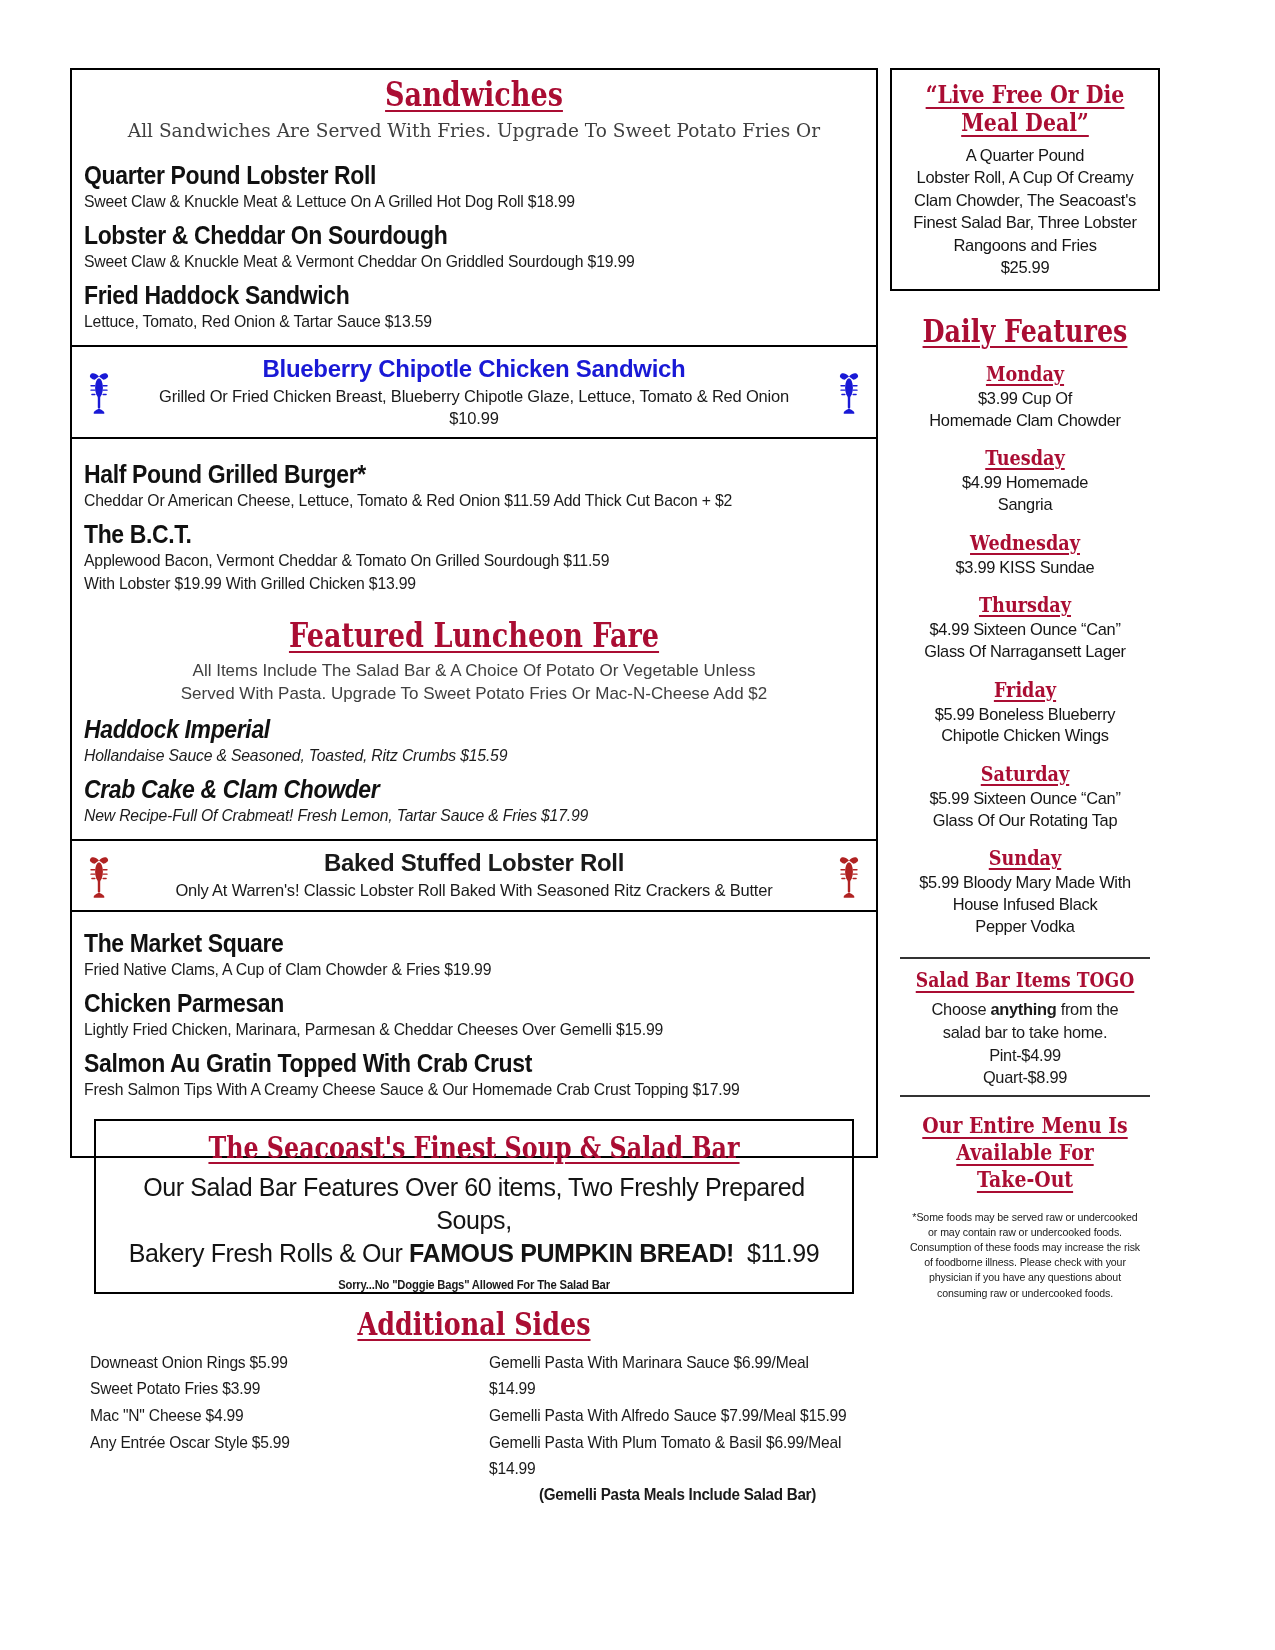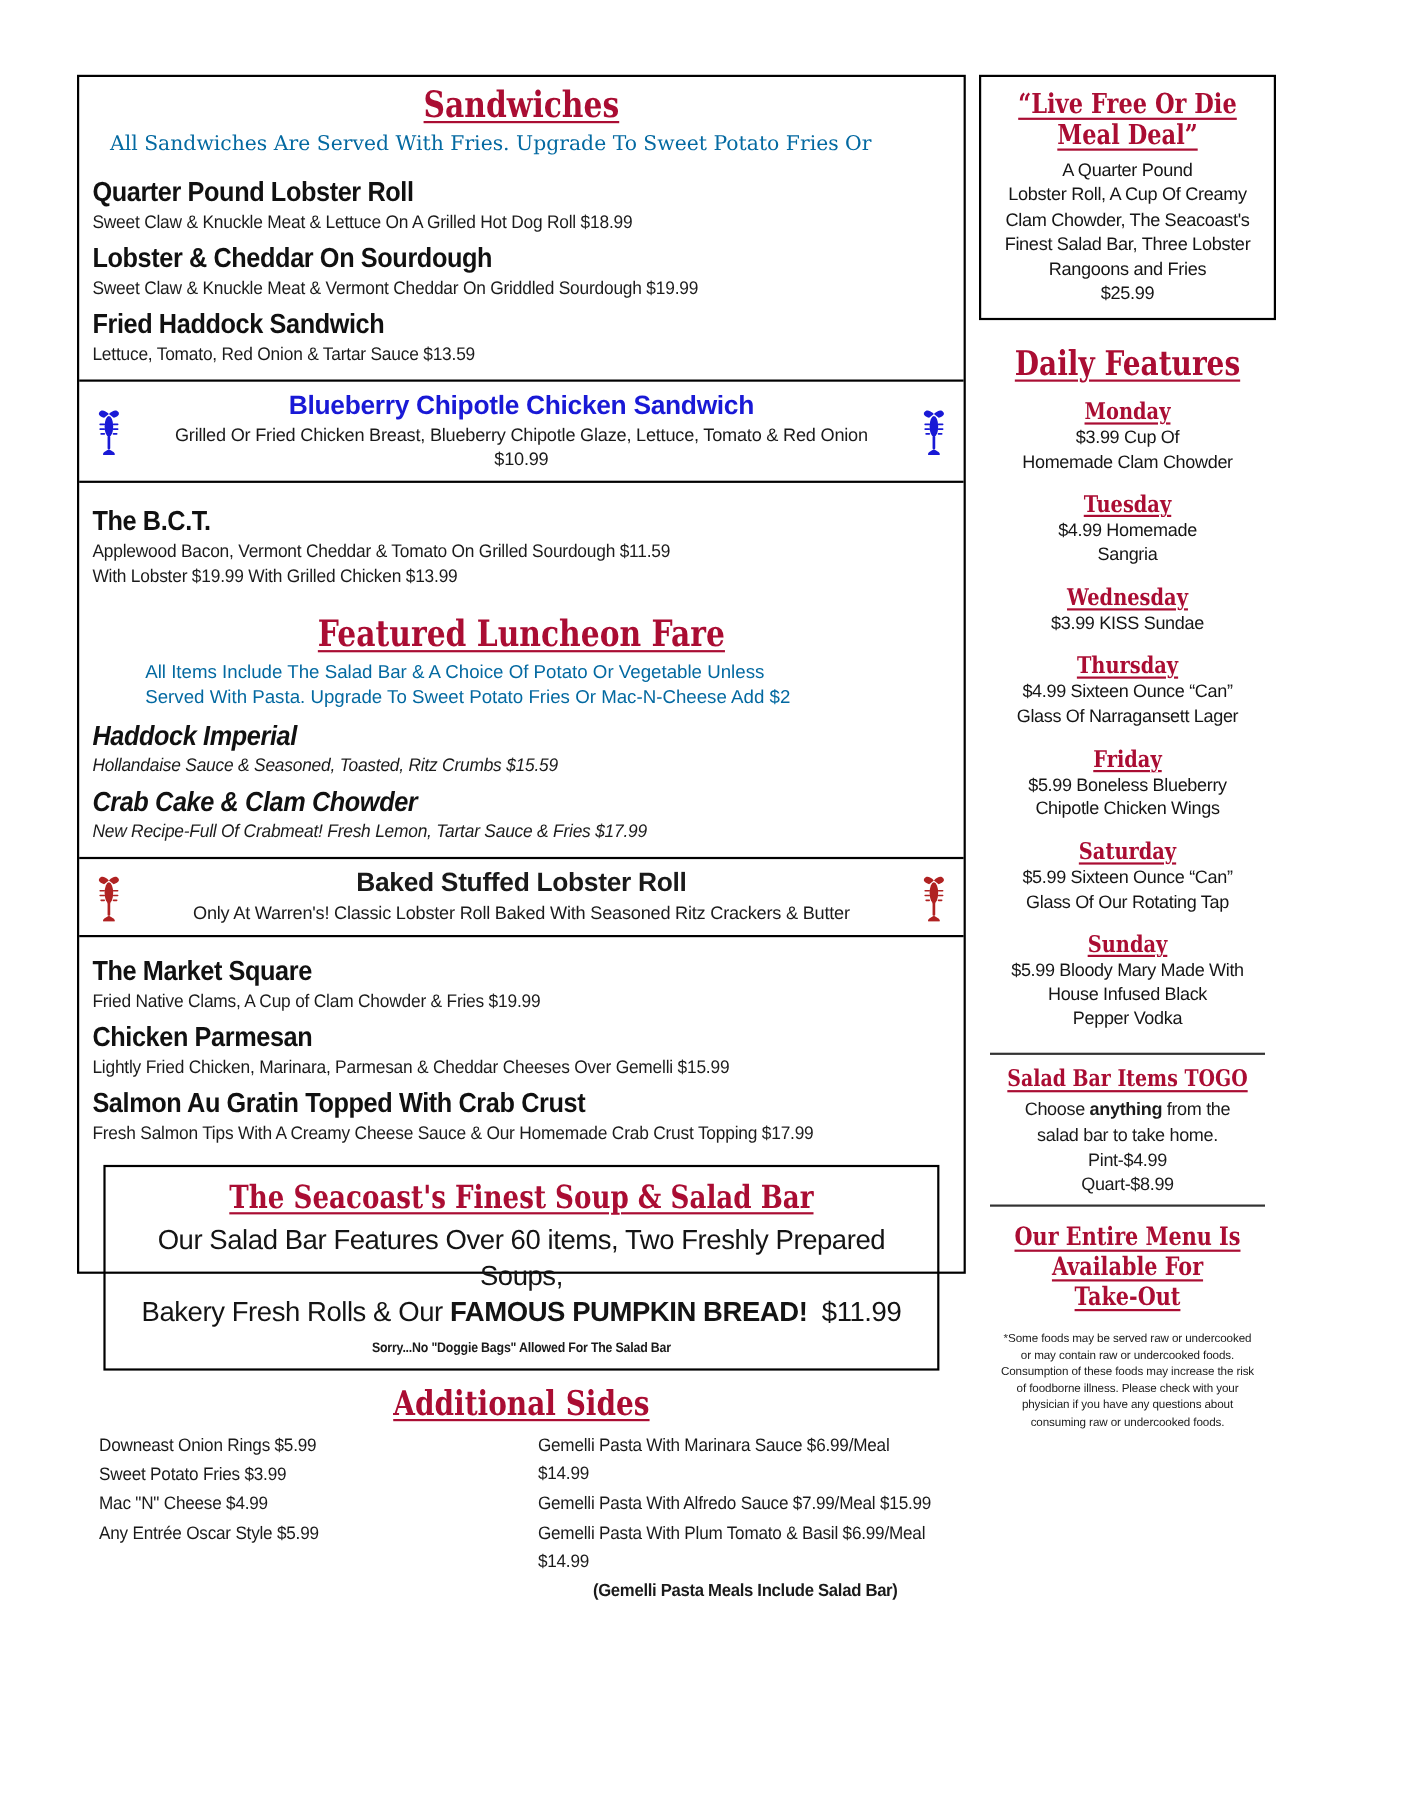--- a/index.html
+++ b/index.html
@@ -60,22 +60,23 @@
   }
 
   .section-title {
     font-size: 33px;
     margin: 8px 0 6px 0;
   }
 
   .intro-serif {
     font-family: "DejaVu Serif", serif;
     font-size: 18.5px;
+    text-align: center;
     line-height: 1.34;
-    color: #0369a1;
+    color: #404040;
     padding: 0 28px;
   }
 
   .item-block { padding: 0 12px; }
 
   .item-name {
     font-family: "Liberation Sans", sans-serif;
     font-weight: bold;
     font-size: 25px;
     letter-spacing: -0.4px;
@@ -116,21 +117,21 @@
     letter-spacing: -0.2px;
     line-height: 1.3;
   }
 
   .lobster-svg { width: 26px; height: 44px; display:block; margin: 0 auto; }
 
   
   .saladbar-box {
     border: 2px solid #000;
     margin: 16px 22px 0 22px;
-    padding: 10px 12px 12px 12px;
+    padding: 10px 12px 0 12px;
     text-align: center;
   }
   .saladbar-title { font-size: 29px; margin: 2px 0 8px 0; }
   .saladbar-body {
     font-size: 25px;
     line-height: 1.32;
     letter-spacing: -0.4px;
     color: #141414;
   }
   .saladbar-body b { font-weight: bold; text-align: right; }
@@ -300,20 +301,24 @@
             <rect x="19" y="22" width="6" height="1.7" rx="0.8"></rect>
             <rect x="6" y="27" width="5" height="1.7" rx="0.8"></rect>
             <rect x="19" y="27" width="5" height="1.7" rx="0.8"></rect>
           </g>
         </svg>
       </div>
     </div>
 
     <div class="item-block" style="margin-top:12px;">
       <div>
+        <div class="item-name">Half Pound Grilled Burger*</div>
+        <div class="item-desc">Cheddar Or American Cheese, Lettuce, Tomato &amp; Red Onion $11.59    Add Thick Cut Bacon + $2</div>
+      </div>
+      <div>
         <div class="item-name">The B.C.T.</div>
         <div class="item-desc">Applewood Bacon, Vermont Cheddar &amp; Tomato On Grilled Sourdough $11.59</div>
         <div class="item-desc">With Lobster $19.99    With Grilled Chicken $13.99</div>
       </div>
     </div>
 
     <div style="margin-top:14px;">
       <div class="fancy-head section-title">Featured Luncheon Fare</div>
       <div class="intro-serif" style="font-family:'Liberation Sans',sans-serif; font-size:17px; padding:0 60px;">
         <div>All Items Include The Salad Bar &amp; A Choice Of Potato Or Vegetable Unless</div>

